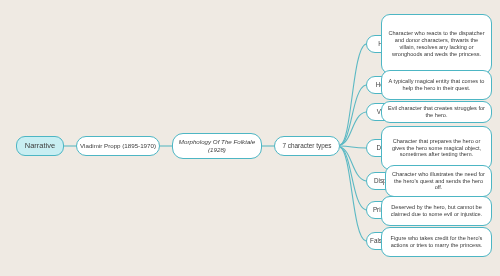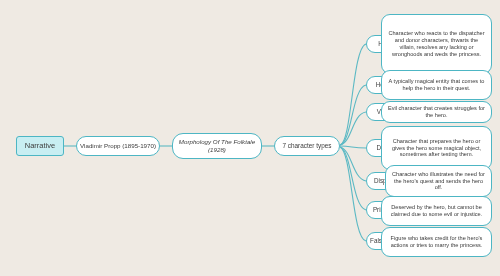--- a/index.html
+++ b/index.html
@@ -35,21 +35,21 @@
     display: flex;
     align-items: center;
     justify-content: center;
     text-align: center;
     line-height: 1.24;
     z-index: 2;
   }
   .node.root {
     background: #c8eef2;
     border-color: #4db6c4;
-    border-radius: 3px;
+    border-radius: 9px;
     font-size: 7.5px;
   }
   .node.level1 {
     background: #ffffff;
     font-size: 6.2px;
   }
   .node.level2 {
     background: #ffffff;
     font-size: 6.2px;
     font-style: italic;

